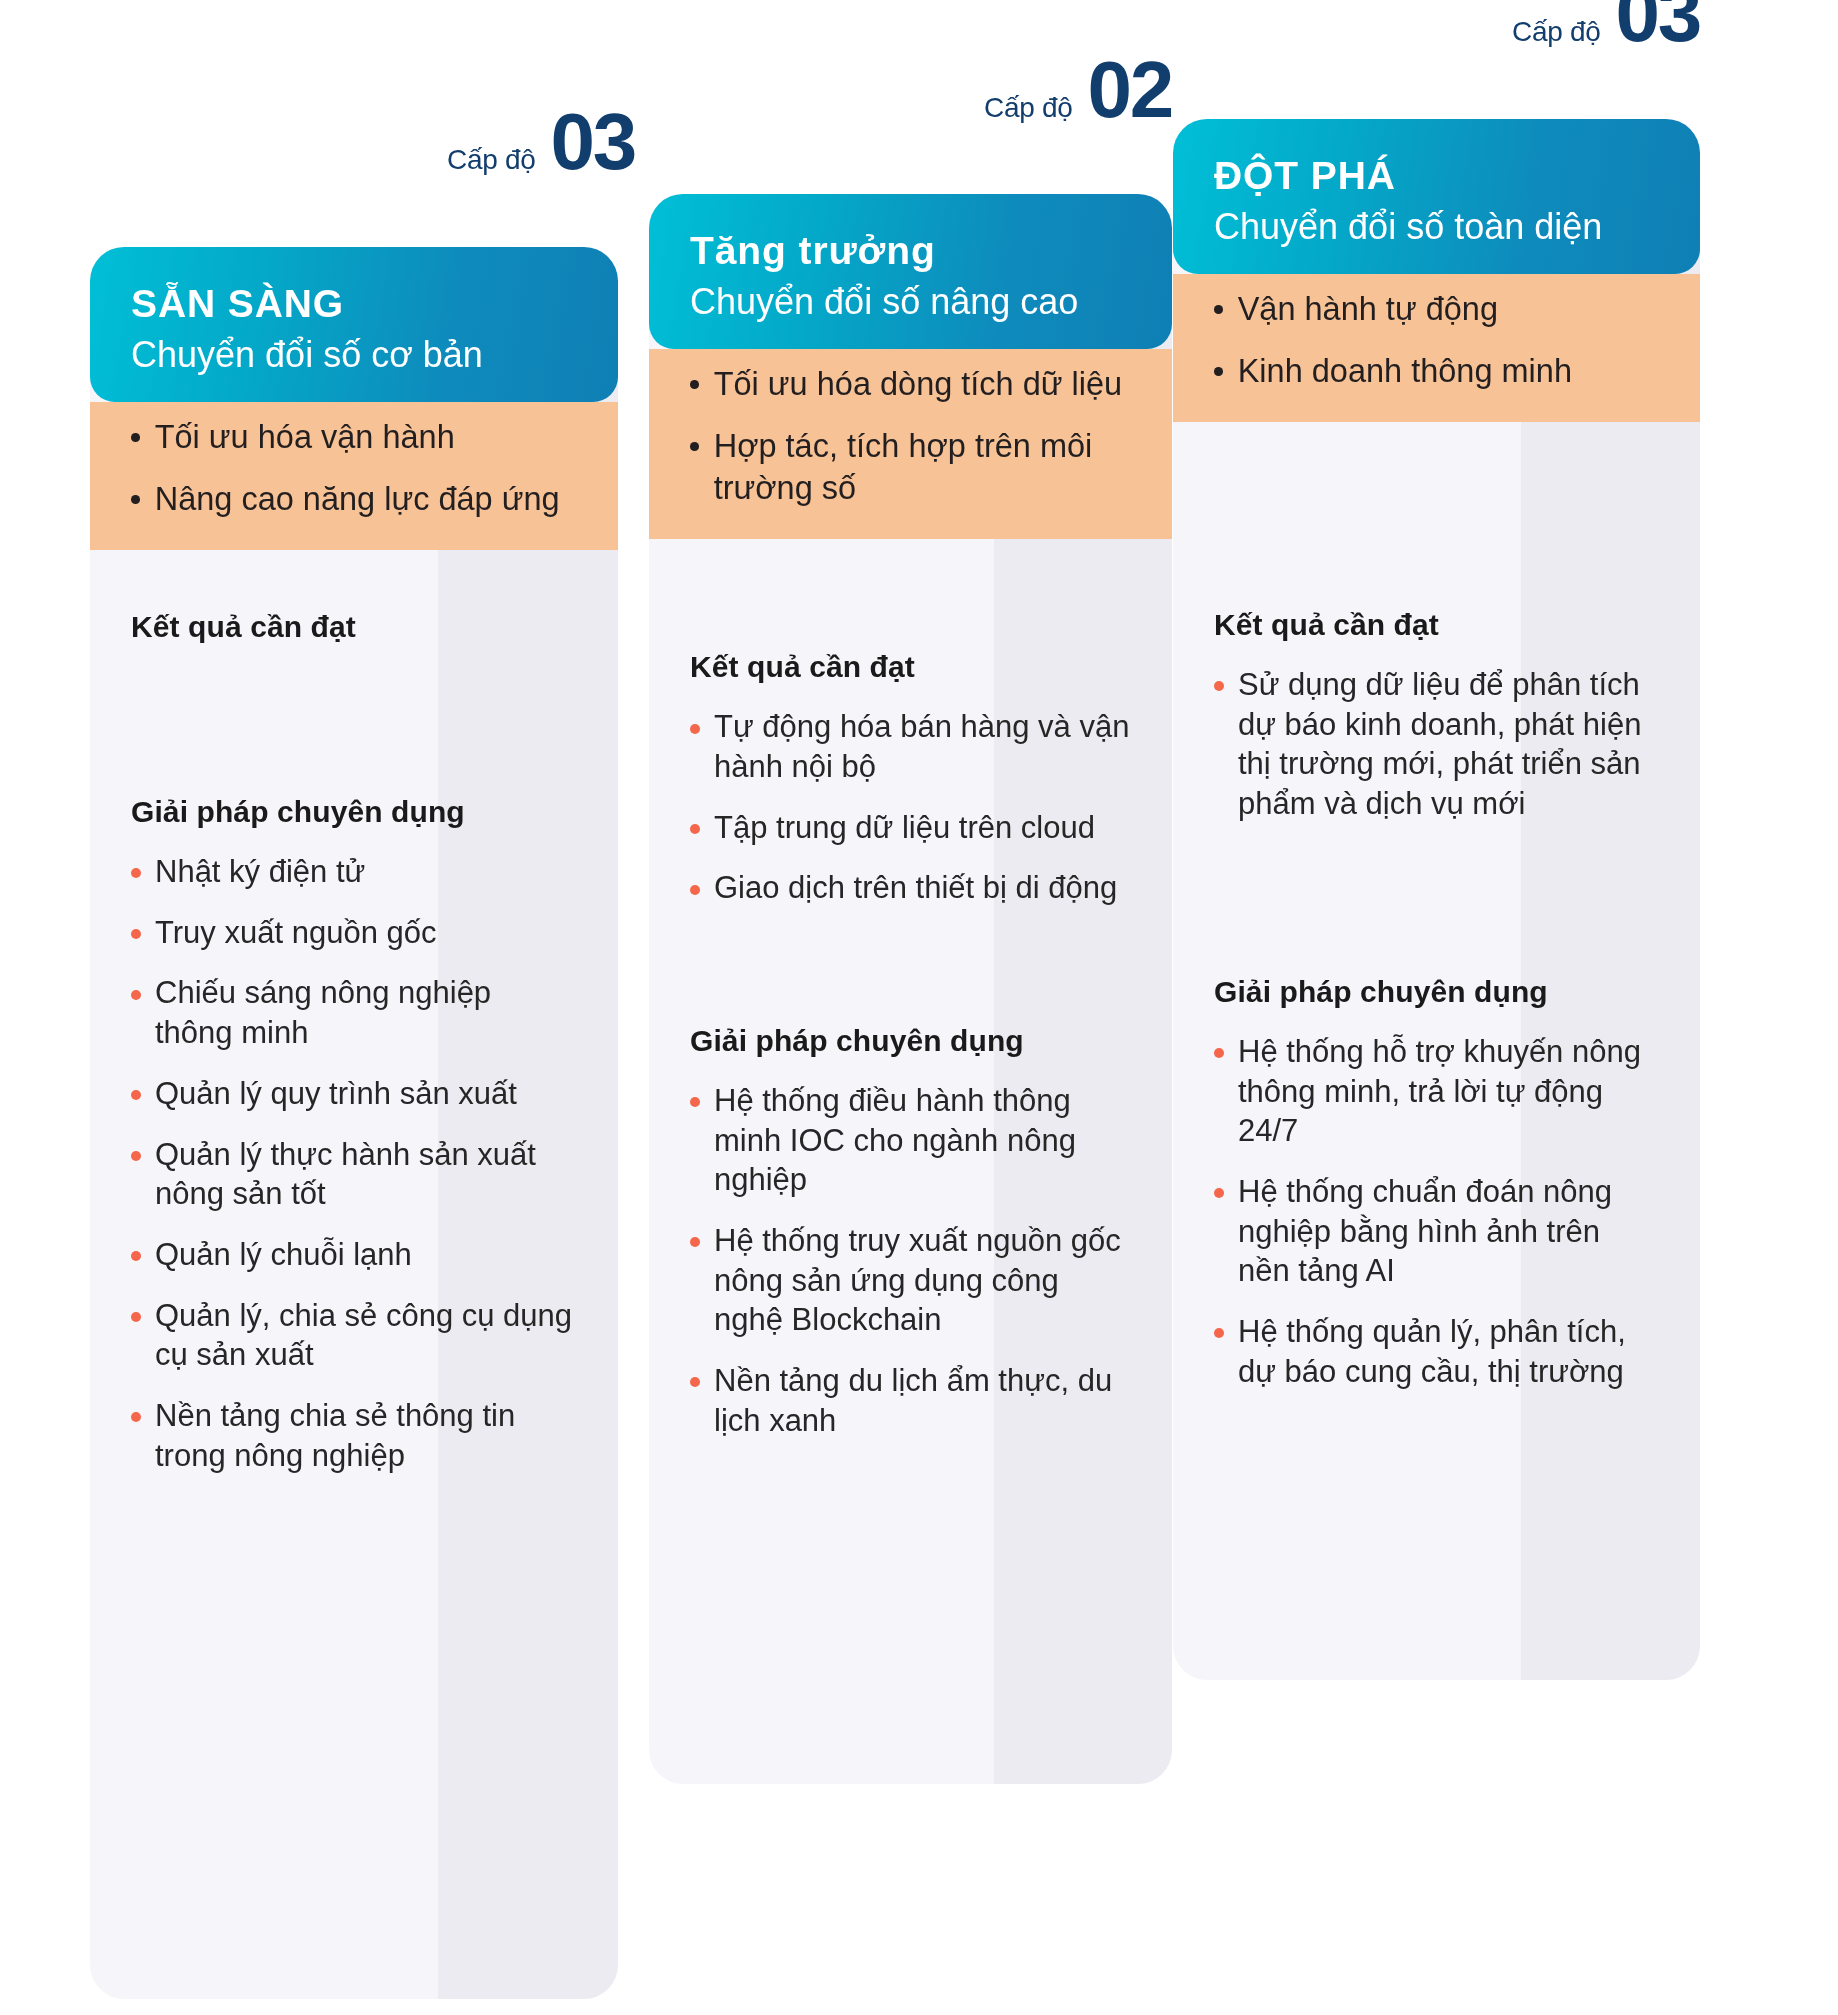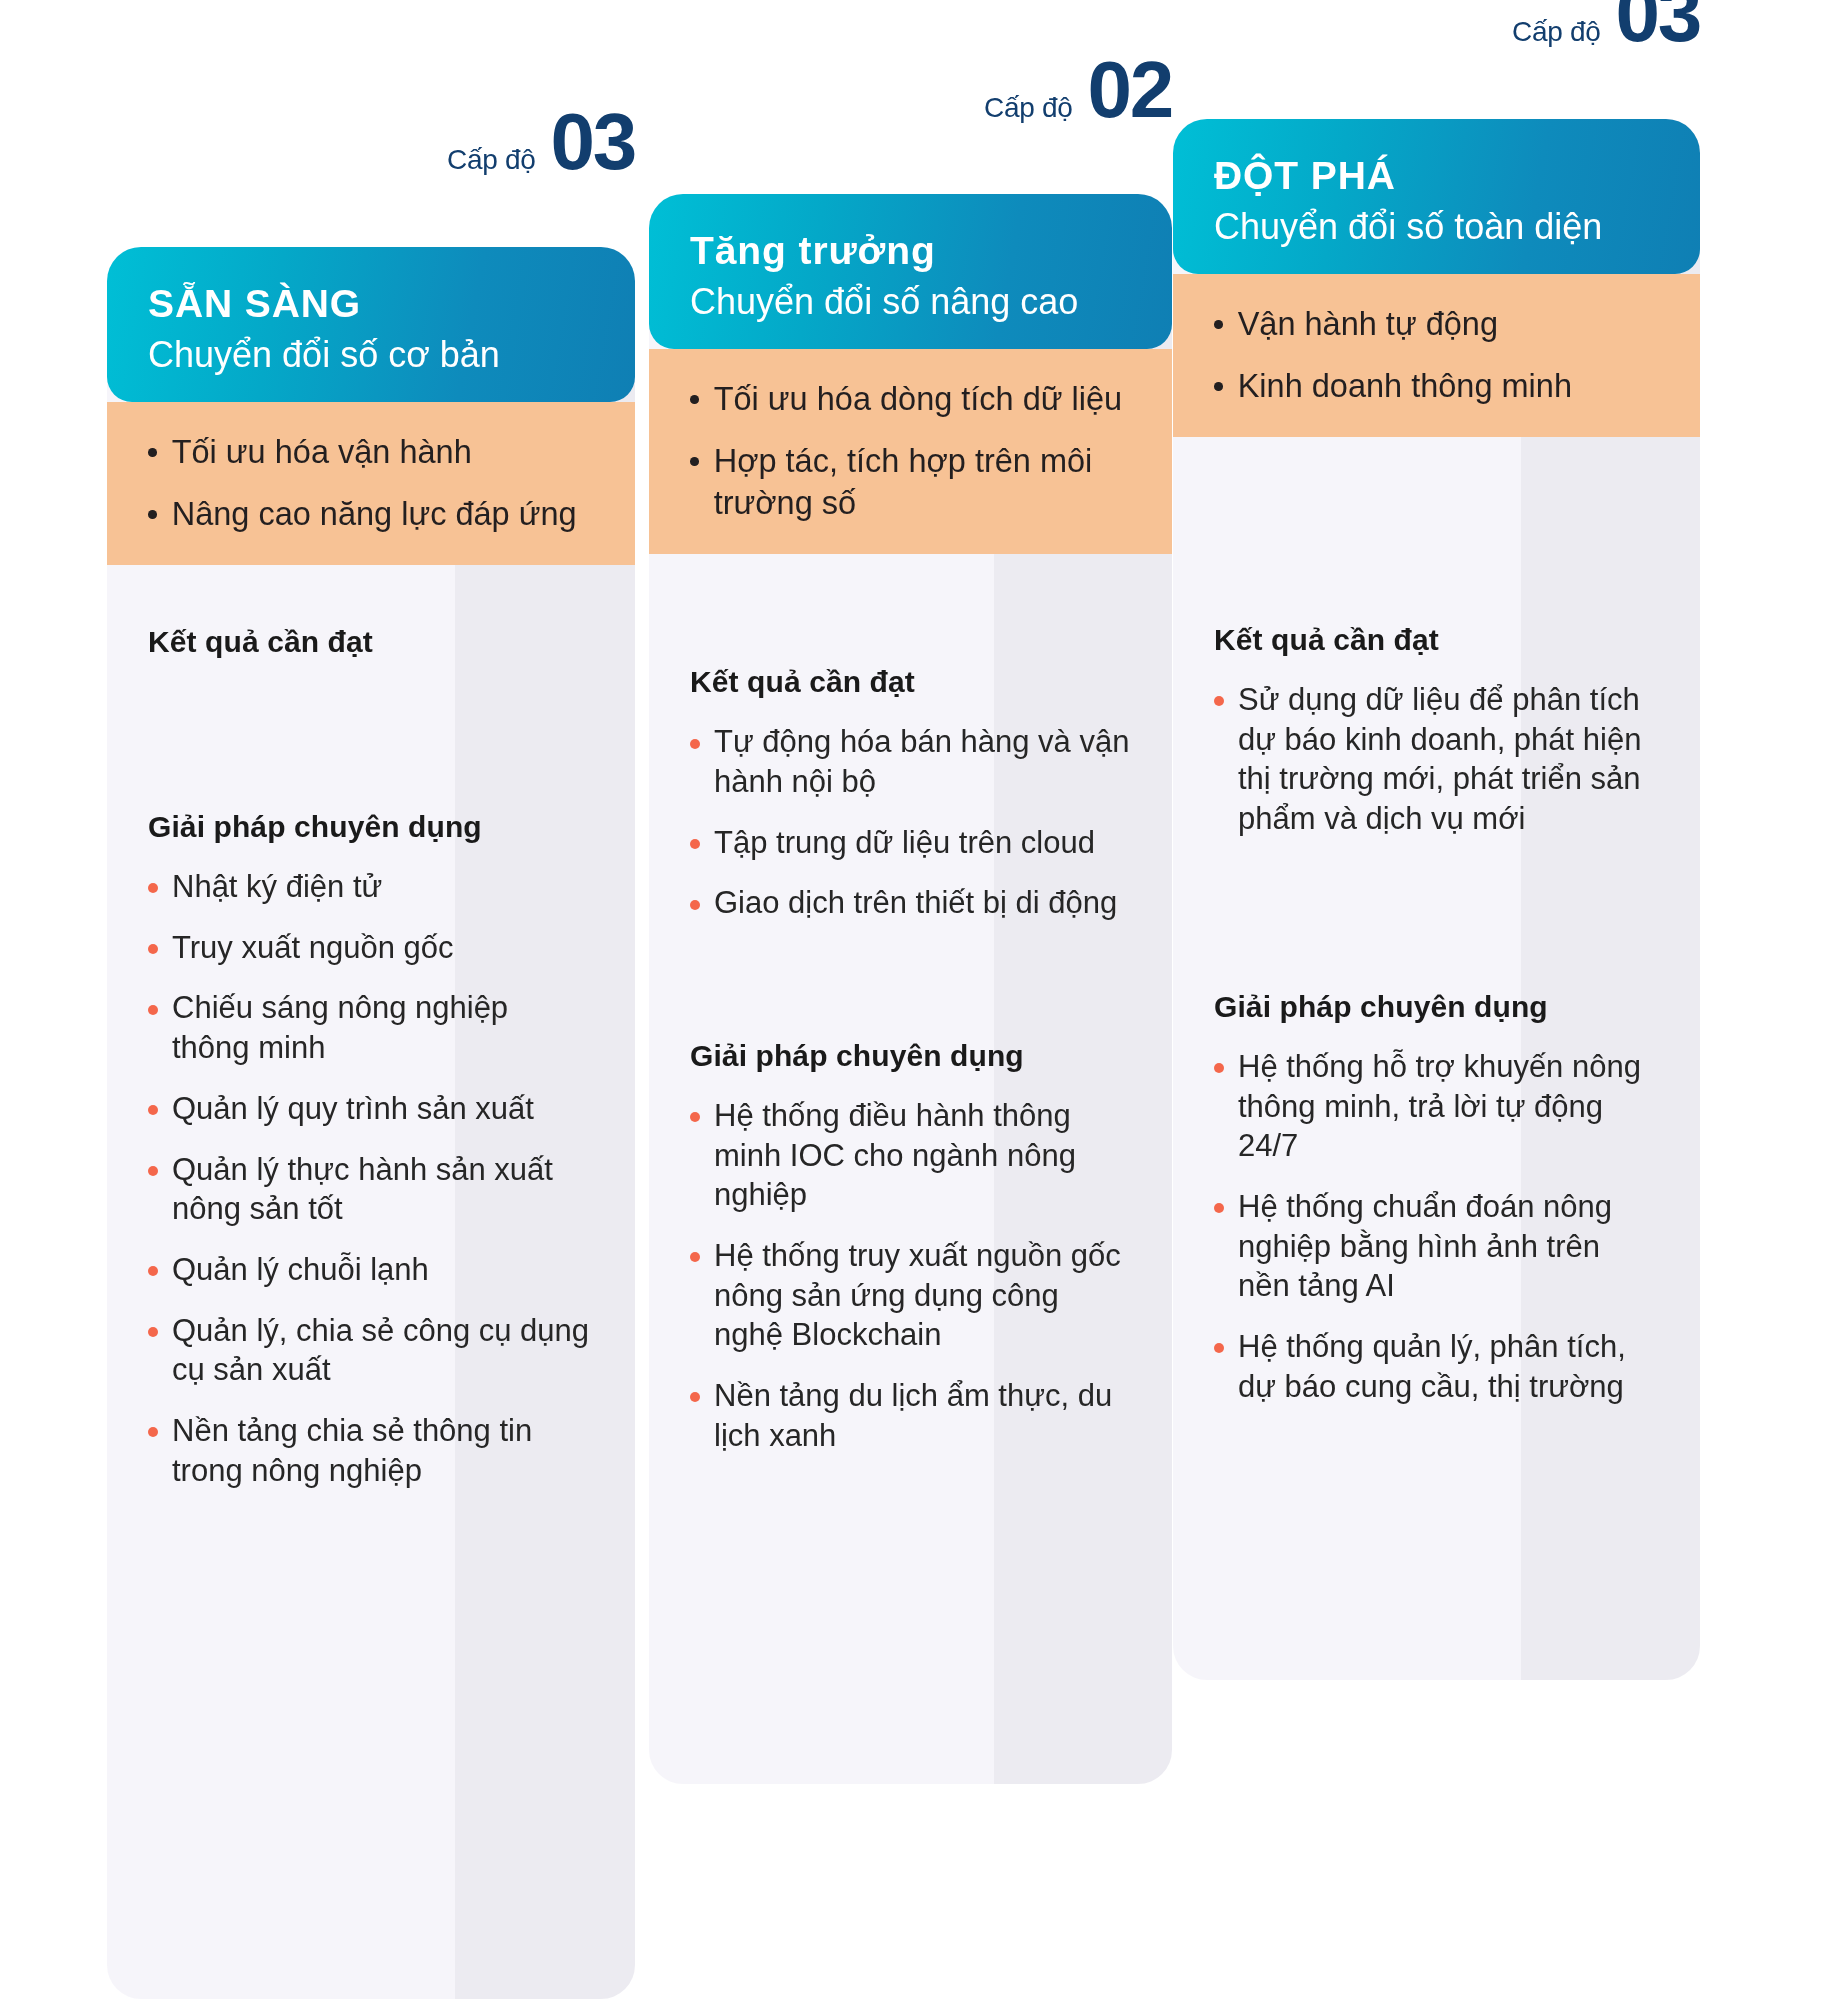--- a/index.html
+++ b/index.html
@@ -55,21 +55,21 @@
   }
   .card-subtitle {
     color: #ffffff;
     font-size: 36px;
     font-weight: 400;
     line-height: 1.12;
   }
 
   .card-highlights {
     background: #F7C295;
-    padding: 29px 41px 30px 41px;
+    padding: 14px 41px 30px 41px;
   }
   .hl-item {
     display: flex;
     align-items: flex-start;
     font-size: 32.5px;
     color: #231F20;
     line-height: 1.3;
     margin-bottom: 20px;
   }
   .hl-item:last-child { margin-bottom: 0; }
@@ -112,21 +112,21 @@
 </head>
 <body>
 
 <div id="stage">
 
   <div class="level-badge" style="left:255px; top:108px; width:380px; height:87px;">
     <span class="level-word">Cấp độ</span>
     <span class="level-num">03</span>
   </div>
 
-  <div class="card" style="left:107px; top:247px; width:528px; height:1752px; z-index:3;">
+  <div class="card" style="left:90px; top:247px; width:528px; height:1752px; z-index:3;">
     <div class="card-header">
       <div class="card-title">SẴN SÀNG</div>
       <div class="card-subtitle">Chuyển đổi số cơ bản</div>
     </div>
     <div class="card-highlights">
       <div class="hl-item">
         <span class="hl-dot"></span>
         <span class="b-text">Tối ưu hóa vận hành</span>
       </div>
       <div class="hl-item">

